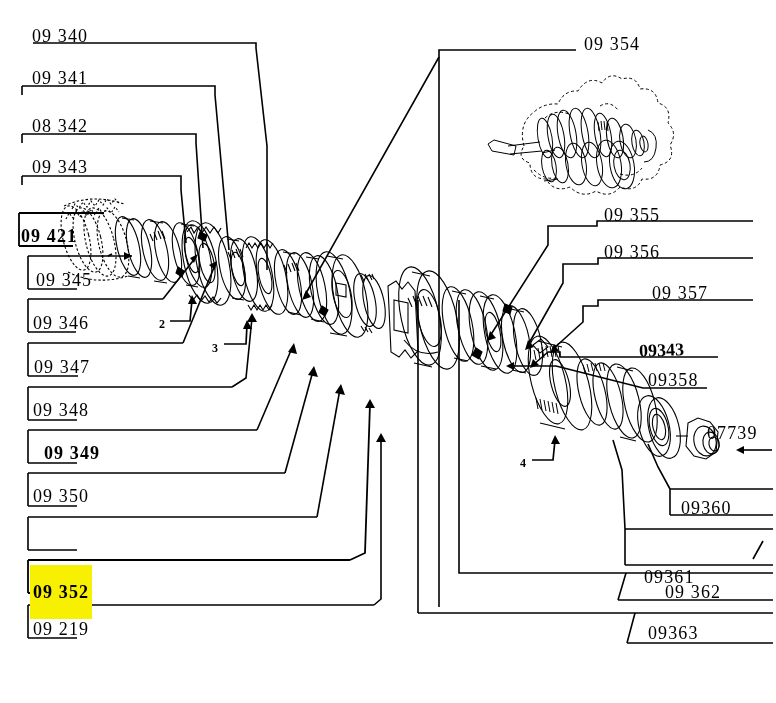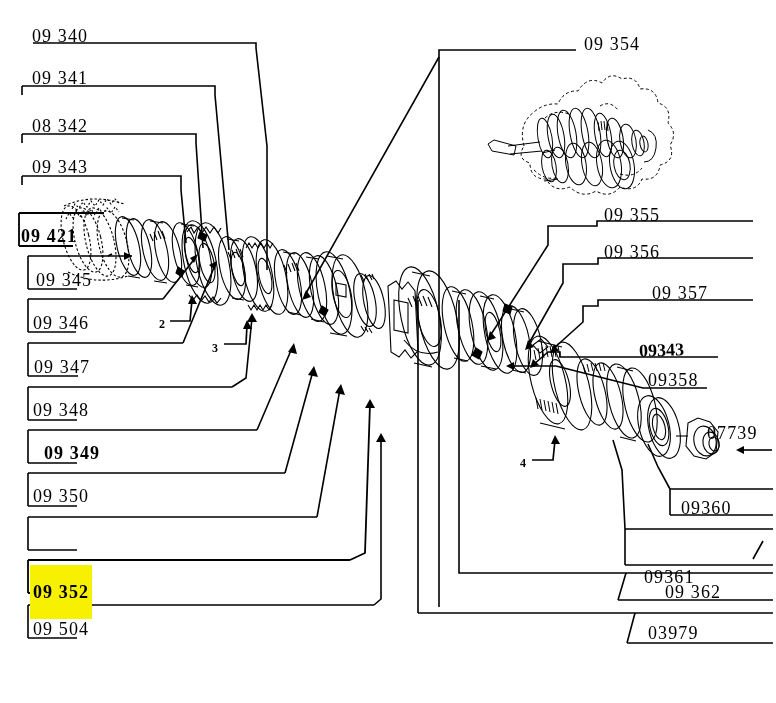--- a/index.html
+++ b/index.html
@@ -417,35 +417,35 @@
     <div class="lbl" style="left:32px; top:158px;">09 343</div>
     <div class="lbl" style="left:21px; top:227px; font-weight:bold;">09 421</div>
     <div class="lbl" style="left:36px; top:271px;">09 345</div>
     <div class="lbl" style="left:33px; top:314px;">09 346</div>
     <div class="lbl" style="left:34px; top:358px;">09 347</div>
     <div class="lbl" style="left:33px; top:401px;">09 348</div>
     <div class="lbl" style="left:44px; top:444px;font-weight:bold;">09 349</div>
     <div class="lbl" style="left:33px; top:487px;">09 350</div>
     <div class="lbl" style="left:33px; top:531px;margin-top:34px;">09 351</div>
     <div class="lbl hl" style="left:33px; top:566px;">09 352</div>
-    <div class="lbl" style="left:33px; top:620px;">09 504</div>
+    <div class="lbl" style="left:33px; top:620px;">09 219</div>
   </div>
 
   <div>
     <div class="lbl" style="left:584px; top:35px;">09 354</div>
     <div class="lbl" style="left:604px; top:206px;">09 355</div>
     <div class="lbl" style="left:604px; top:243px;">09 356</div>
     <div class="lbl" style="left:604px; top:284px;margin-left:48px;">09 357</div>
     <div class="lbl handwritten" style="left:639px; top:341px;">09343</div>
     <div class="lbl" style="left:648px; top:371px;">09358</div>
     <div class="lbl" style="left:707px; top:424px;">07739</div>
     <div class="lbl" style="left:681px; top:499px;">09360</div>
     <div class="lbl" style="left:644px; top:548px;margin-top:20px;">09361</div>
     <div class="lbl" style="left:637px; top:583px;margin-left:28px;">09 362</div>
-    <div class="lbl" style="left:648px; top:624px;">03979</div>
+    <div class="lbl" style="left:648px; top:624px;">09363</div>
   </div>
 
   <div>
     <div class="cnum" style="left:159px; top:317px;">2</div>
     <div class="cnum" style="left:212px; top:341px;">3</div>
     <div class="cnum" style="left:520px; top:456px;">4</div>
   </div>
 
 </div>
 

